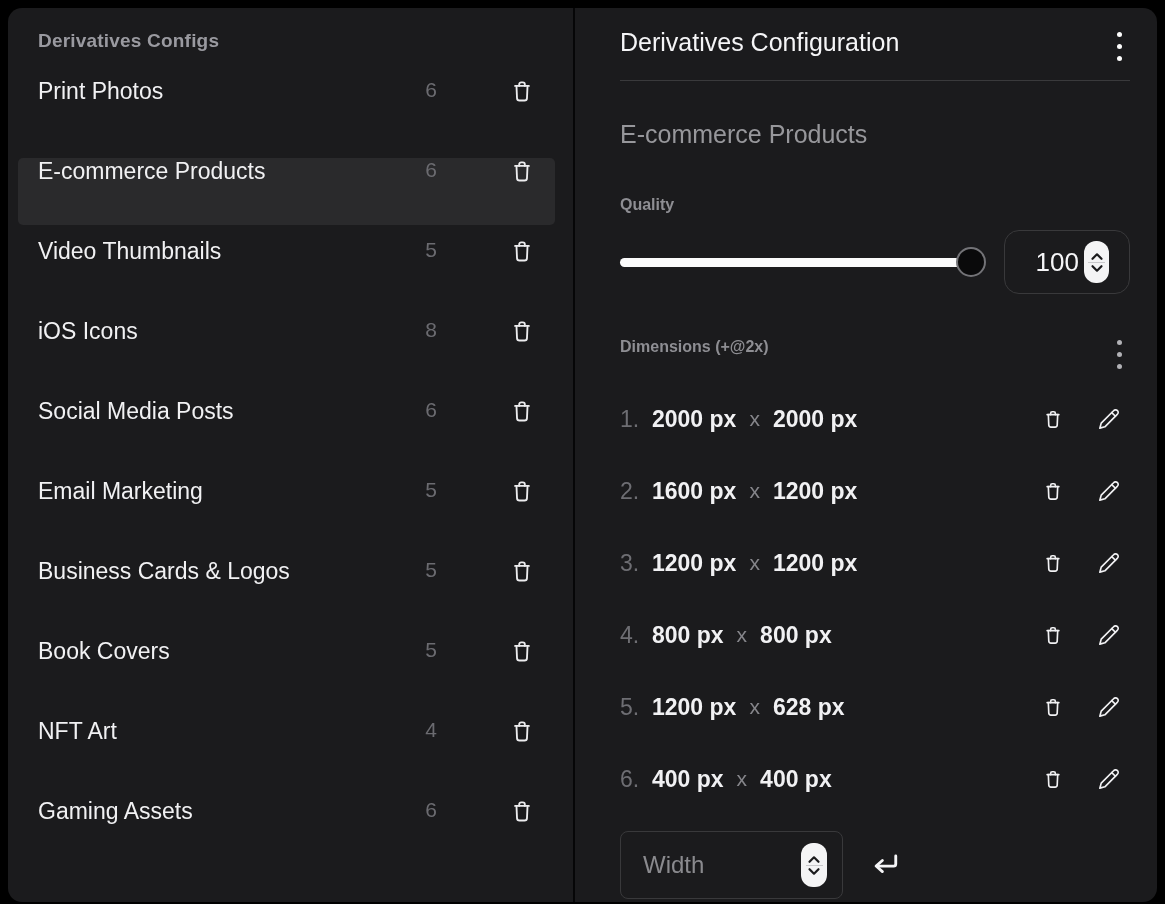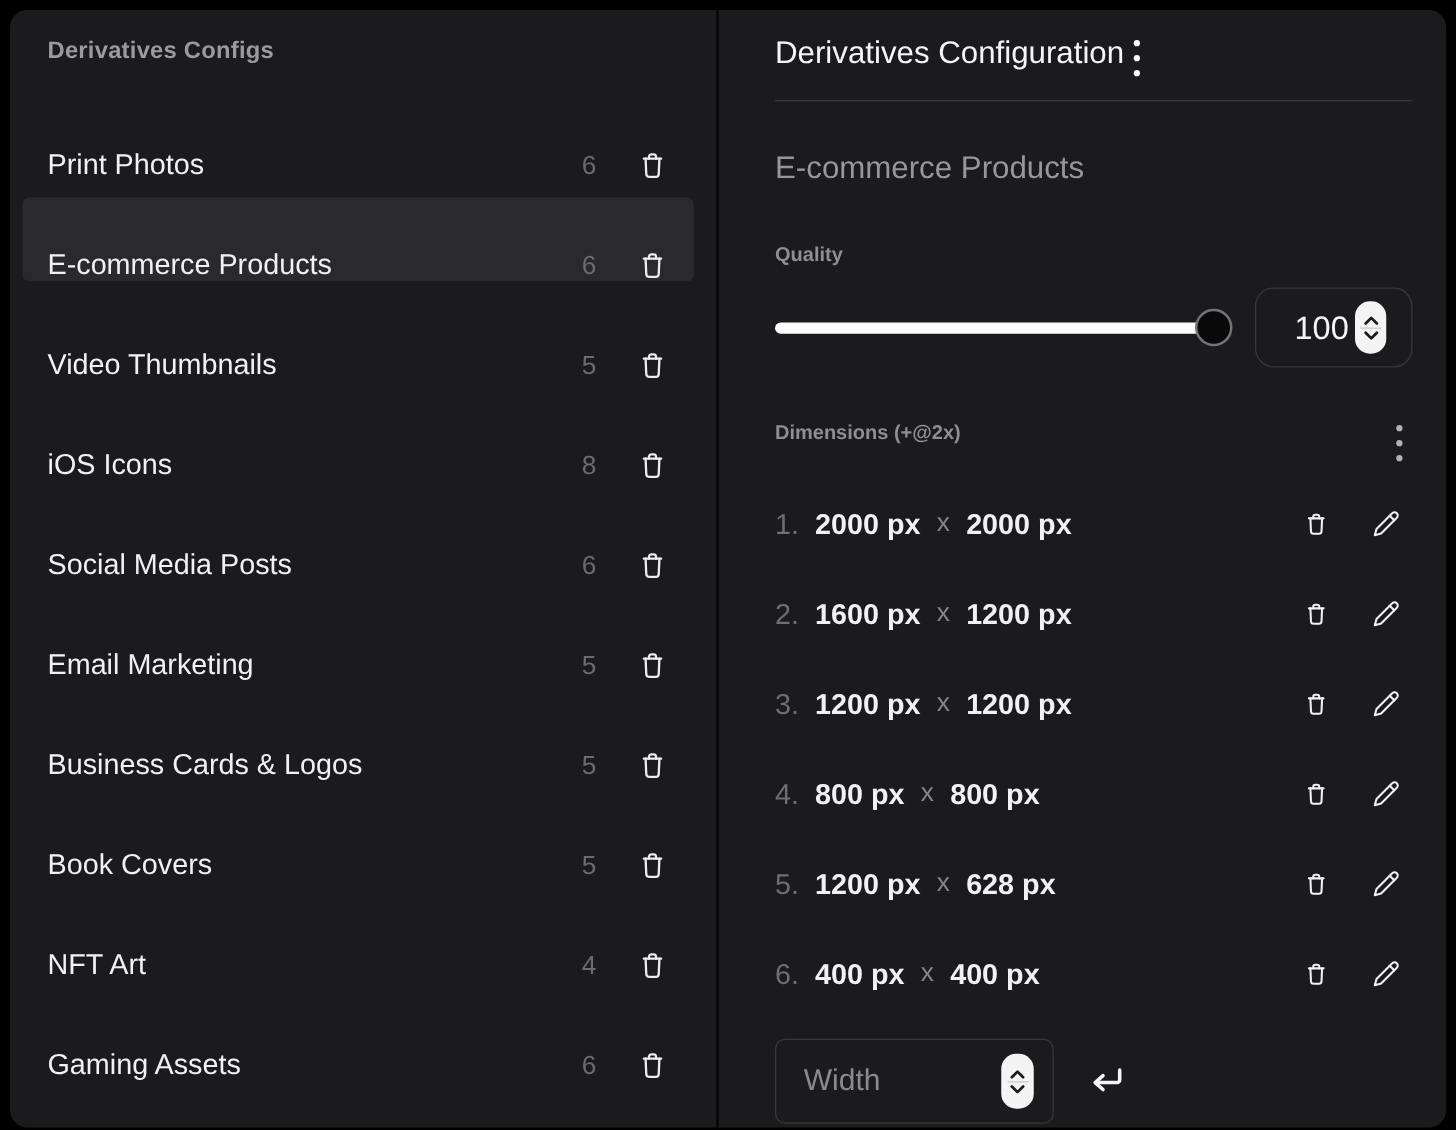--- a/index.html
+++ b/index.html
@@ -13,33 +13,33 @@
     background:#1b1b1d;border-radius:14px;display:flex;overflow:hidden;
   }
   
   .left-pane{flex:0 0 565px;box-sizing:border-box;padding:22px 18px 0 2px;overflow:hidden;}
   .pane-header{
     margin-left:28px;color:#9a9aa0;font-size:19px;font-weight:700;
     line-height:22px;letter-spacing:.2px;
   }
   .cfg-list{margin-top:26px;}
   .cfg-row{
-    display:flex;align-items:flex-end;height:67px;margin:0 0 13px 8px;
-    padding:0 20px 0 20px;border-radius:5px;cursor:default;
+    display:flex;align-items:flex-start;height:67px;margin:0 0 13px 8px;
+    padding:0 20px 0 20px;border-radius:5px;cursor:default;gap:40px;
   }
   .cfg-row.selected{background:#2a2a2c;}
   .cfg-label{color:#f1f1f3;font-size:23px;}
   .cfg-count{margin-left:auto;color:#6b6b70;font-size:21px;}
   .icon-btn{display:inline-flex;align-items:center;justify-content:center;background:none;border:none;padding:0;cursor:pointer;}
   .cfg-row .icon-btn{margin-left:32px;}
   
   .v-divider{flex:0 0 2px;background:#060607;}
   
   .right-pane{flex:1;box-sizing:border-box;padding:18px 27px 0 45px;overflow:hidden;}
-  .rp-header{display:flex;align-items:flex-start;justify-content:flex-start;}
+  .rp-header{display:flex;align-items:flex-start;justify-content:space-between;}
   .rp-title{color:#f5f5f7;font-size:25px;font-weight:500;line-height:33px;}
   .kebab{display:flex;flex-direction:column;gap:7px;align-items:center;background:none;border:none;padding:6px 8px;cursor:pointer;}
   .kebab .dot{width:5px;height:5px;border-radius:50%;background:#fdfdfd;}
   .kebab.gray .dot{background:#b2b2b6;width:5px;height:5px;gap:6px;}
   .rp-divider{height:1px;background:#3a3a3c;margin-top:13px;}
   .rp-subtitle{margin-top:38px;color:#97979b;font-size:25px;line-height:31px;}
   .section-label{color:#8e8e93;font-size:16px;font-weight:700;line-height:26px;}
   .quality-label{margin-top:42px;}
   .quality-row{margin-top:12px;display:flex;align-items:center;gap:18px;height:64px;}
   

